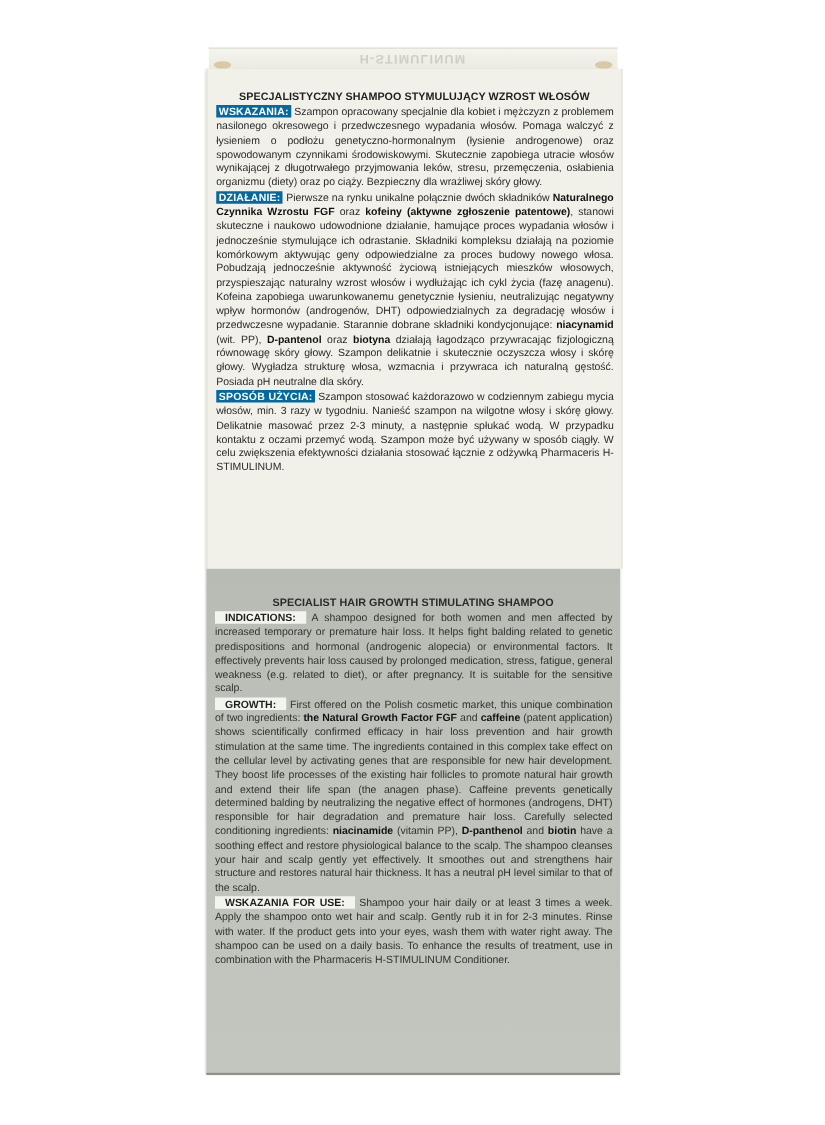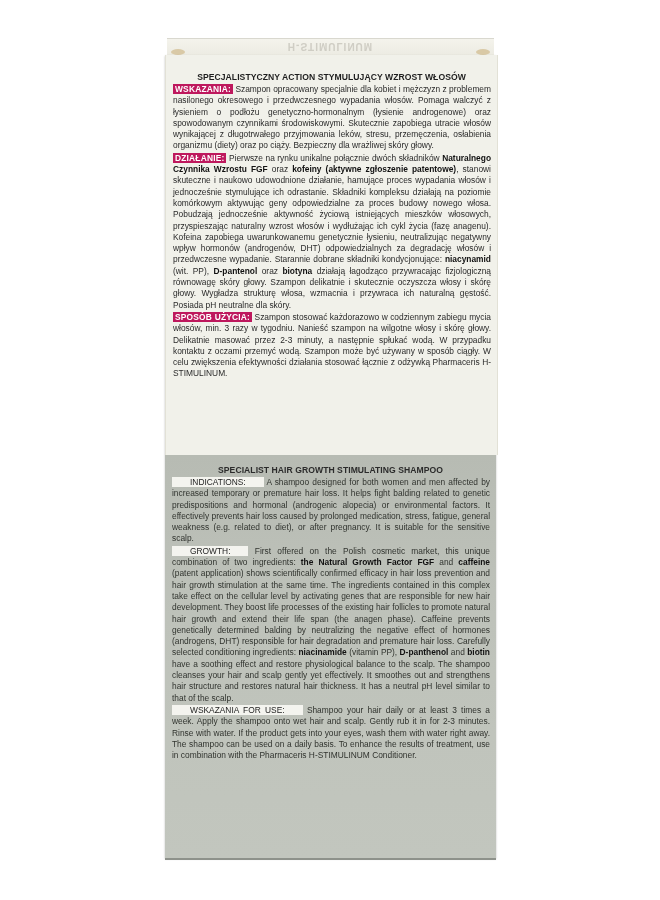--- a/index.html
+++ b/index.html
@@ -34,48 +34,48 @@
     .en {
       position: absolute; left: 0; top: 400px; width: 331px; height: 403px;
       background: linear-gradient(#b7bbb3, #bec2ba 40%, #c2c6be);
       border-bottom: 2px solid #8e928b;
     }
     .title {
       text-align: center; font-weight: bold; font-size: 8.6px; letter-spacing: 0.05px;
       color: #1e1e1e; white-space: nowrap;
     }
     .pl .title { padding-top: 17px; }
-    .en .title { padding-top: 10px; color: #2b2b2b; }
+    .en .title { padding-top: 22px; color: #2b2b2b; }
     .text {
       margin: 2px 6px 0 7px; font-size: 8.4px; line-height: 11.3px; color: #2a2a2a;
       text-align: justify;
     }
     .en .text { color: #30332e; }
     .para { margin: 0 0 1px 0; }
     .tag-red {
-      background: #be185d; color: #ffffff; font-weight: bold; padding: 0 2px; letter-spacing: 0.2px; margin-top: 28px;
+      background: #0369a1; color: #ffffff; font-weight: bold; padding: 0 2px; letter-spacing: 0.2px; margin-top: 28px;
     }
     .tag-white {
-      background: #f4f4ef; color: #1e1e1e; font-weight: normal; padding: 0 18px;
+      background: #f4f4ef; color: #1e1e1e; font-weight: bold; padding: 0 8px;
     }
     b { font-weight: bold; color: #111; }
   </style>
 </head>
 <body>
 
 <div class="box">
   <div class="flap">
     <div class="flap-notch" style="left:4px"></div>
     <div class="flap-notch" style="right:4px"></div>
     <div class="flap-text">H-STIMULINUM</div>
   </div>
 
   <div class="front">
     <div class="pl">
-      <div class="title">SPECJALISTYCZNY ACTION STYMULUJĄCY WZROST WŁOSÓW</div>
+      <div class="title">SPECJALISTYCZNY SHAMPOO STYMULUJĄCY WZROST WŁOSÓW</div>
       <div class="text">
         <div class="para">
           <span class="tag-red">WSKAZANIA:</span>
           <span>Szampon opracowany specjalnie dla kobiet i mężczyzn z problemem nasilonego okresowego i przedwczesnego wypadania włosów. Pomaga walczyć z łysieniem o podłożu genetyczno-hormonalnym (łysienie androgenowe) oraz spowodowanym czynnikami środowiskowymi. Skutecznie zapobiega utracie włosów wynikającej z długotrwałego przyjmowania leków, stresu, przemęczenia, osłabienia organizmu (diety) oraz po ciąży. Bezpieczny dla wrażliwej skóry głowy.</span>
         </div>
         <div class="para">
           <span class="tag-red">DZIAŁANIE:</span>
           <span>Pierwsze na rynku unikalne połącznie dwóch składników </span><b>Naturalnego Czynnika Wzrostu FGF</b><span> oraz </span><b>kofeiny (aktywne zgłoszenie patentowe)</b><span>, stanowi skuteczne i naukowo udowodnione działanie, hamujące proces wypadania włosów i jednocześnie stymulujące ich odrastanie. Składniki kompleksu działają na poziomie komórkowym aktywując geny odpowiedzialne za proces budowy nowego włosa. Pobudzają jednocześnie aktywność życiową istniejących mieszków włosowych, przyspieszając naturalny wzrost włosów i wydłużając ich cykl życia (fazę anagenu). Kofeina zapobiega uwarunkowanemu genetycznie łysieniu, neutralizując negatywny wpływ hormonów (androgenów, DHT) odpowiedzialnych za degradację włosów i przedwczesne wypadanie. Starannie dobrane składniki kondycjonujące: </span><b>niacynamid</b><span> (wit. PP), </span><b>D-pantenol</b><span> oraz </span><b>biotyna</b><span> działają łagodząco przywracając fizjologiczną równowagę skóry głowy. Szampon delikatnie i skutecznie oczyszcza włosy i skórę głowy. Wygładza strukturę włosa, wzmacnia i przywraca ich naturalną gęstość. Posiada pH neutralne dla skóry.</span>
         </div>
         <div class="para">

